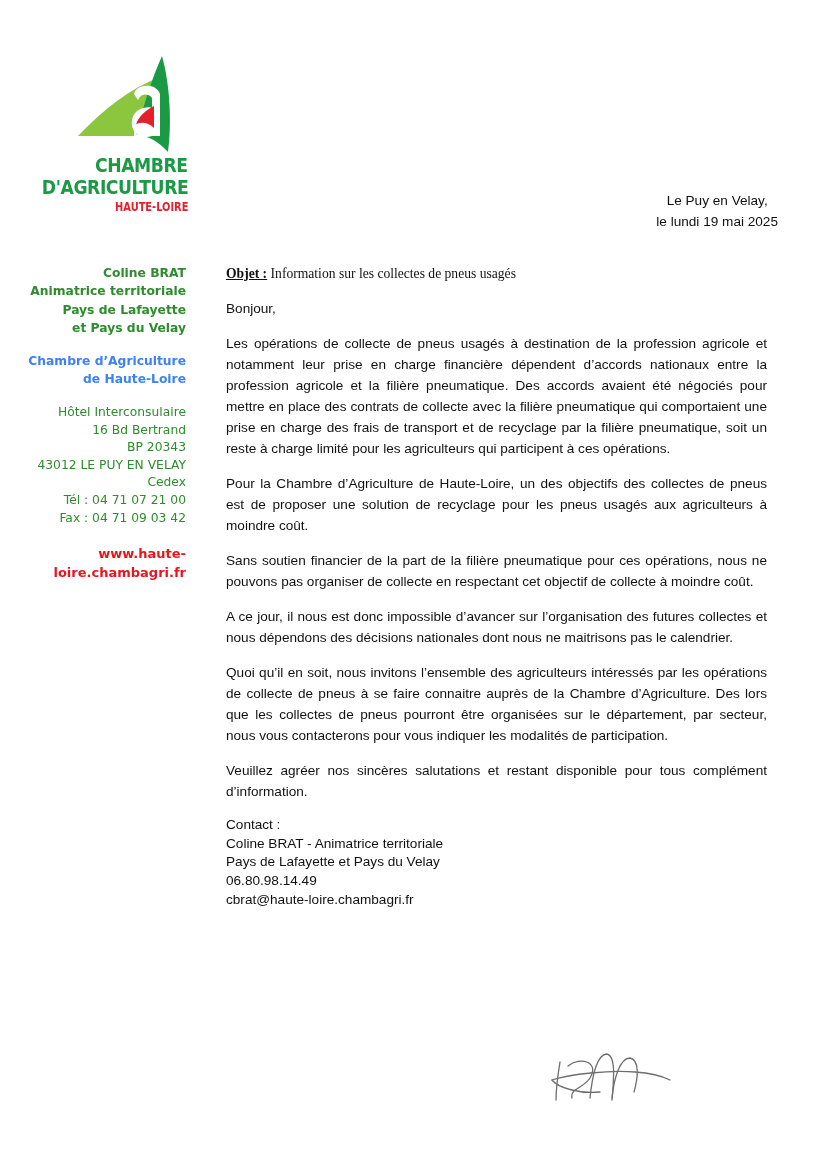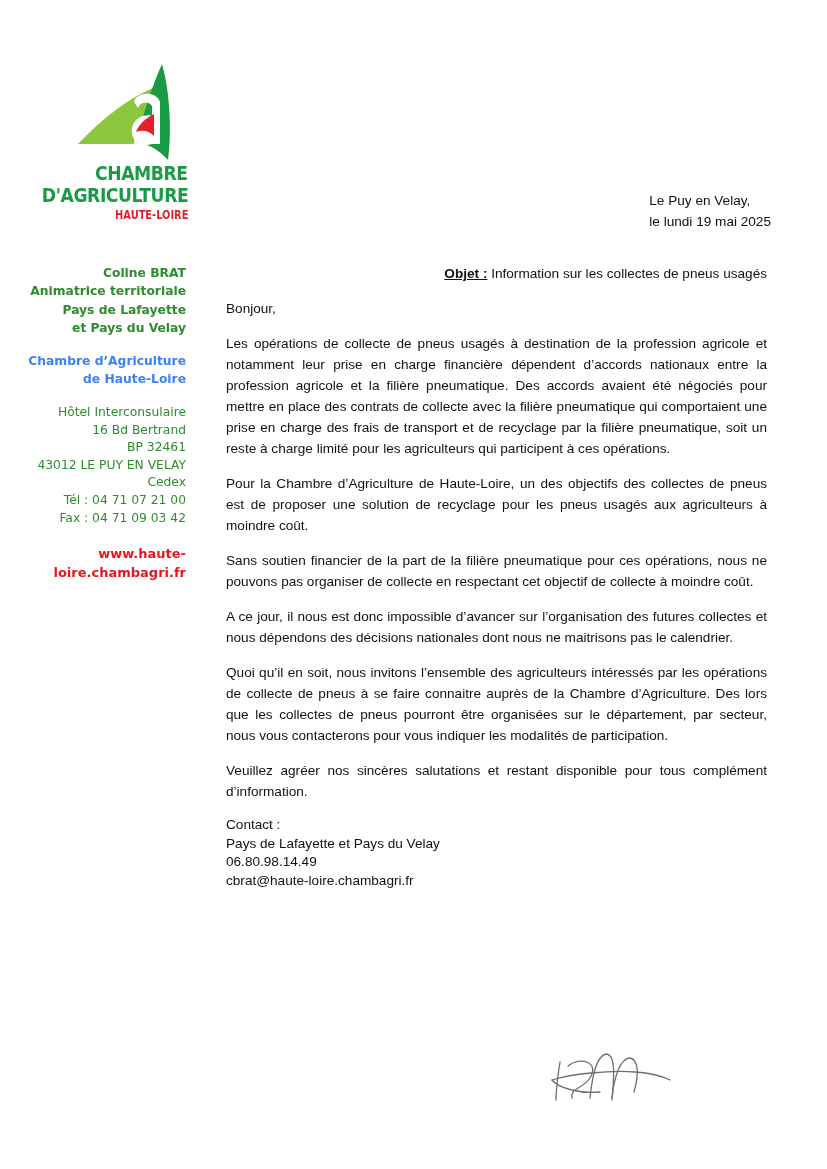--- a/index.html
+++ b/index.html
@@ -1,35 +1,35 @@
 <!DOCTYPE html>
 <html><head>
   <meta charset="utf-8">
   <style>
     html, body { margin: 0; padding: 0; background: #ffffff; }
     body { width: 827px; height: 1169px; position: relative; overflow: hidden; font-family: "Liberation Sans", sans-serif; }
 
-    .logo { position: absolute; left: 28px; top: 58px; width: 170px; height: 170px; }
+    .logo { position: absolute; left: 28px; top: 50px; width: 170px; height: 170px; }
     .logo svg.mark { position: absolute; left: 46px; top: 4px; }
     .logo-text { position: absolute; right: 10px; text-align: right; font-family: "DejaVu Sans", sans-serif; }
     .logo-l1 { top: 104px; font-size: 20px; font-weight: bold; color: #1b9a45; letter-spacing: -0.5px; line-height: 22px; transform: scaleX(0.86); transform-origin: right; }
     .logo-l2 { top: 126px; font-size: 20px; font-weight: bold; color: #1b9a45; letter-spacing: -0.5px; line-height: 22px; transform: scaleX(0.86); transform-origin: right; }
     .logo-l3 { top: 150px; font-size: 12px; font-weight: bold; color: #e4202a; line-height: 14px; transform: scaleX(0.82); transform-origin: right; }
 
     .sidebar { position: absolute; left: 20px; width: 166px; text-align: right; font-family: "DejaVu Sans", sans-serif; }
     .sb-contact { top: 264px; }
     .sb-contact .b { font-weight: bold; color: #2e8b2e; font-size: 12.3px; line-height: 18.3px; }
     .sb-org { top: 352px; }
     .sb-org .b { font-weight: bold; color: #3b82f6; font-size: 12.3px; line-height: 18.3px; }
     .sb-addr { top: 404px; }
     .sb-addr .n { color: #2e8b2e; font-size: 12.3px; line-height: 17.6px; }
     .sb-web { top: 545px; }
     .sb-web .r { font-weight: bold; color: #e8141e; font-size: 13px; line-height: 18.5px; }
 
-    .date-block { position: absolute; right: 56px; top: 190px; text-align: left; font-family: "Liberation Sans", sans-serif; font-size: 13.6px; line-height: 21px; color: #111; }
+    .date-block { position: absolute; right: 49px; top: 190px; text-align: center; font-family: "Liberation Sans", sans-serif; font-size: 13.6px; line-height: 21px; color: #111; }
 
     .body-text { position: absolute; left: 226px; width: 541px; top: 263px; font-family: "Liberation Sans", sans-serif; font-size: 13.6px; line-height: 21px; color: #111; }
     .body-text p { margin: 0 0 14px 0; text-align: justify; }
     .objet-label { font-weight: bold; text-decoration: underline; }
     .contact-block { margin-top: 11px; font-size: 13.6px; line-height: 18.7px; }
     .contact-block div { white-space: nowrap; }
 
     .signature { position: absolute; left: 540px; top: 1048px; width: 140px; height: 70px; }
   </style>
 </head>
@@ -59,48 +59,49 @@
 </div>
 
 <div class="sidebar sb-org">
   <div class="b">Chambre d’Agriculture</div>
   <div class="b">de Haute-Loire</div>
 </div>
 
 <div class="sidebar sb-addr">
   <div class="n">Hôtel Interconsulaire</div>
   <div class="n">16 Bd Bertrand</div>
-  <div class="n">BP 32461</div>
+  <div class="n">BP 20343</div>
   <div class="n">43012 LE PUY EN VELAY</div>
   <div class="n">Cedex</div>
   <div class="n">Tél : 04 71 07 21 00</div>
   <div class="n">Fax : 04 71 09 03 42</div>
 </div>
 
 <div class="sidebar sb-web">
   <div class="r">www.haute-</div>
   <div class="r">loire.chambagri.fr</div>
 </div>
 
 <div class="date-block">
   <div>Le Puy en Velay,</div>
   <div>le lundi 19 mai 2025</div>
 </div>
 
 <div class="body-text">
-  <p style="text-align:right;"><span class="objet-label">Objet :</span><span> Information sur les collectes de pneus usagés</span></p>
+  <p style="text-align:left;font-family:Liberation Serif, serif;"><span class="objet-label">Objet :</span><span> Information sur les collectes de pneus usagés</span></p>
   <p style="text-align:left;">Bonjour,</p>
   <p>Les opérations de collecte de pneus usagés à destination de la profession agricole et notamment leur prise en charge financière dépendent d’accords nationaux entre la profession agricole et la filière pneumatique. Des accords avaient été négociés pour mettre en place des contrats de collecte avec la filière pneumatique qui comportaient une prise en charge des frais de transport et de recyclage par la filière pneumatique, soit un reste à charge limité pour les agriculteurs qui participent à ces opérations.</p>
   <p>Pour la Chambre d’Agriculture de Haute-Loire, un des objectifs des collectes de pneus est de proposer une solution de recyclage pour les pneus usagés aux agriculteurs à moindre coût.</p>
   <p>Sans soutien financier de la part de la filière pneumatique pour ces opérations, nous ne pouvons pas organiser de collecte en respectant cet objectif de collecte à moindre coût.</p>
   <p>A ce jour, il nous est donc impossible d’avancer sur l’organisation des futures collectes et nous dépendons des décisions nationales dont nous ne maitrisons pas le calendrier.</p>
   <p>Quoi qu’il en soit, nous invitons l’ensemble des agriculteurs intéressés par les opérations de collecte de pneus à se faire connaitre auprès de la Chambre d’Agriculture. Des lors que les collectes de pneus pourront être organisées sur le département, par secteur, nous vous contacterons pour vous indiquer les modalités de participation.</p>
   <p>Veuillez agréer nos sincères salutations et restant disponible pour tous complément d’information.</p>
   <div class="contact-block">
     <div>Contact :</div>
+    <div>Coline BRAT - Animatrice territoriale</div>
     <div>Pays de Lafayette et Pays du Velay</div>
     <div>06.80.98.14.49</div>
     <div>cbrat@haute-loire.chambagri.fr</div>
   </div>
 </div>
 
 <svg class="signature" viewBox="0 0 140 70">
   <g fill="none" stroke="#555" stroke-width="1.3" stroke-linecap="round" opacity="0.85">
     <path d="M12 32 C 30 26, 70 22, 95 24 C 110 25, 122 28, 130 32"></path>
     <path d="M12 32 C 18 40, 40 46, 60 44"></path>

